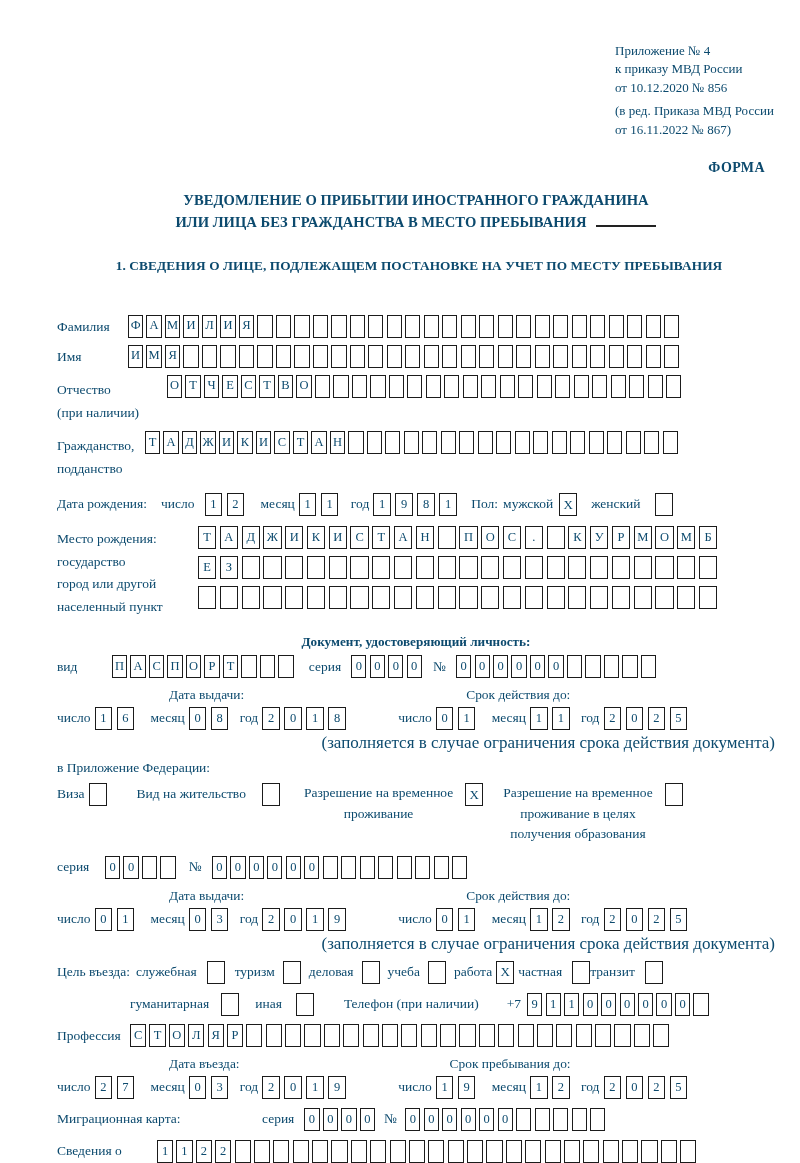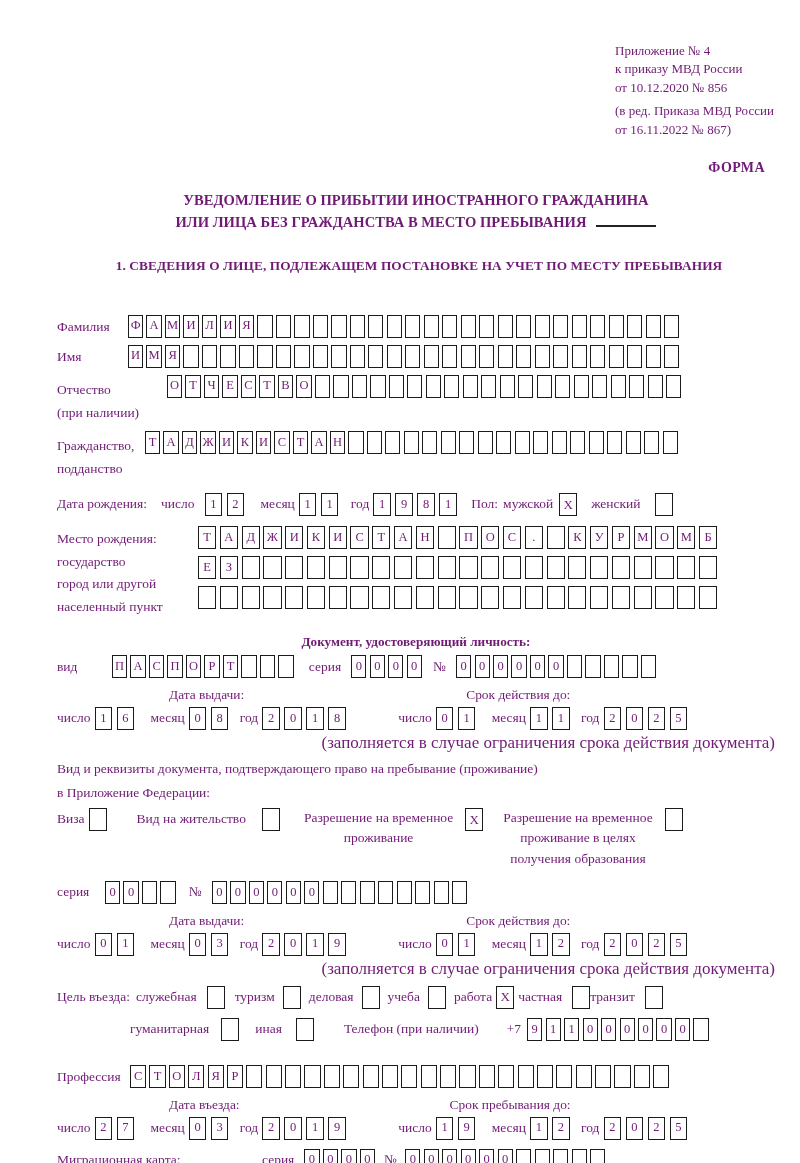--- a/index.html
+++ b/index.html
@@ -1,21 +1,21 @@
 <!DOCTYPE html>
 <html><head>
 <meta charset="utf-8">
 <style>
   html,body{margin:0;padding:0;background:#ffffff;}
   .page{
     position:relative;
     width:800px;height:1163px;
     box-sizing:border-box;
     padding:42px 25px 10px 57px;
-    background:#fff;color:#701a75;
+    background:#fff;color:#0c4a6e;
     font-family:"Liberation Serif","DejaVu Serif",serif;
     font-size:13.5px;line-height:1.25;
     overflow:hidden;
   }
   .appendix{margin-left:558px;width:215px;font-size:13px;line-height:1.42;}
   .appendix .gap{height:5px;}
   .forma{text-align:right;font-weight:700;font-size:14px;margin:20px 10px 0 0;letter-spacing:.4px;}
   .title{text-align:center;font-weight:700;font-size:14.6px;line-height:1.55;margin-top:12px;}
   .blank{display:inline-block;width:60px;height:13px;border-bottom:2.2px solid #222;margin-left:10px;}
   .sec{font-weight:700;font-size:13.3px;margin:24px 0 0 6px;letter-spacing:.1px;text-align:center;}
@@ -413,21 +413,20 @@
       <span class="cellrow">
           <span class="cell">2</span>
           <span class="cell">0</span>
           <span class="cell">2</span>
           <span class="cell">5</span>
         </span>
     </div>
   </div>
   <div class="note" style="text-align:right;margin-top:2px">(заполняется в случае ограничения срока действия документа)</div>
 
-  <div style="margin-top:8px">Вид и реквизиты документа, подтверждающего право на пребывание (проживание)</div>
   <div style="margin-top:7px">в Приложение Федерации:</div>
 
   <div class="frow" style="margin-top:6px;align-items:flex-start">
     <div class="inline">
       <span>Виза</span>
       <span class="chk" style="margin-left:4px"></span>
     </div>
     <div class="inline" style="margin-left:30px">
       <span>Вид на жительство</span>
       <span class="chk" style="margin-left:16px"></span>
@@ -554,21 +553,21 @@
         <span class="cell">0</span>
         <span class="cell">0</span>
         <span class="cell">0</span>
         <span class="cell">0</span>
         <span class="cell">0</span>
         <span class="cell">0</span>
         <span class="cell"></span>
       </span>
   </div>
 
-  <div class="frow" style="margin-top:24px">
+  <div class="frow" style="margin-top:8px">
     <div class="flabel" style="width:73px">Профессия</div>
     <div class="cellrow m">
         <span class="cell">С</span>
         <span class="cell">Т</span>
         <span class="cell">О</span>
         <span class="cell">Л</span>
         <span class="cell">Я</span>
         <span class="cell">Р</span>
         <span class="cell"></span>
         <span class="cell"></span>

